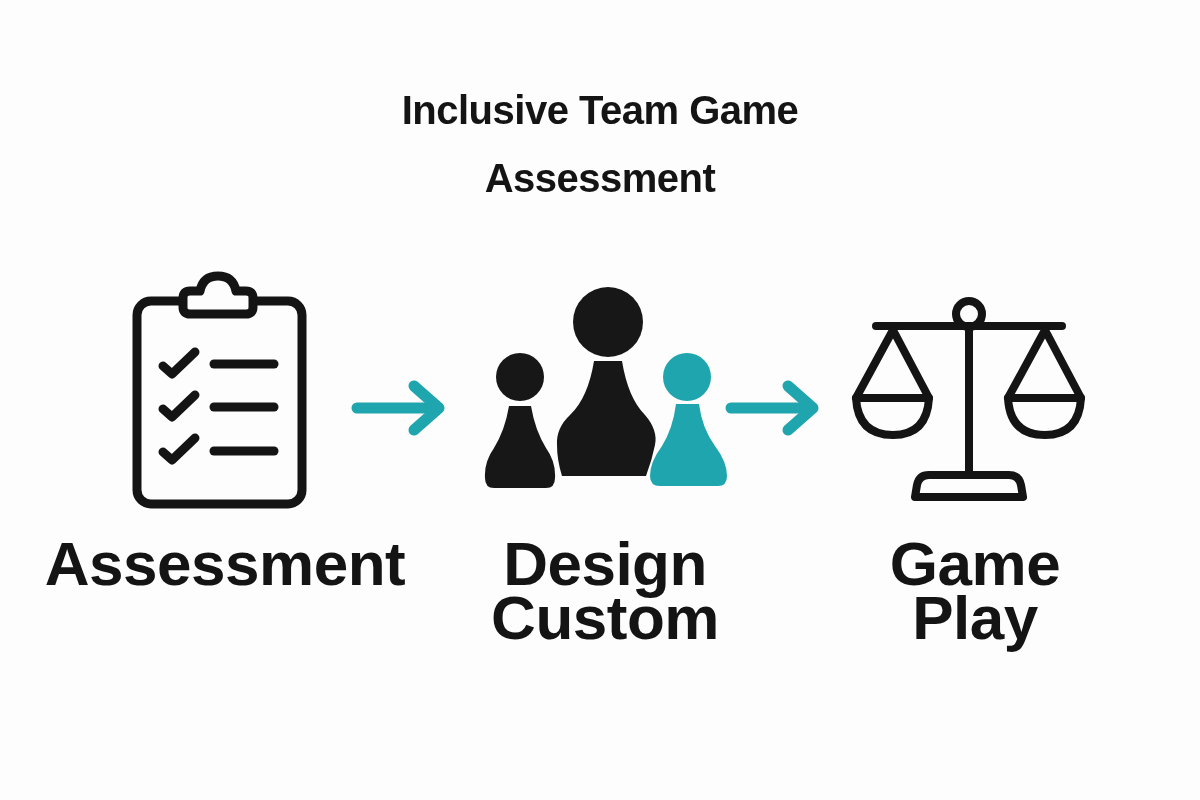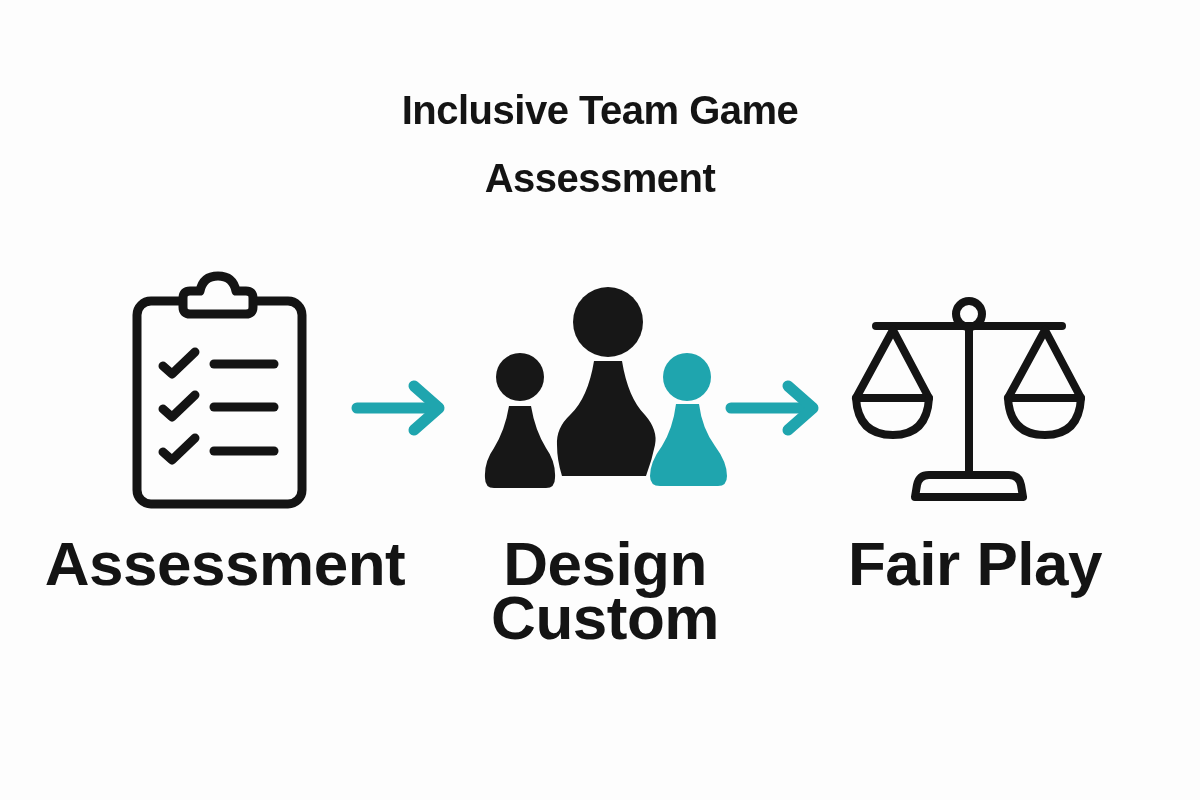--- a/index.html
+++ b/index.html
@@ -112,14 +112,14 @@
 <div class="label" style="left:40px; top:537px; width:370px;">
   <span>Assessment</span>
 </div>
 
 <div class="label" style="left:455px; top:537px; width:300px;">
   <span>Design</span>
   <span>Custom</span>
 </div>
 
 <div class="label" style="left:820px; top:537px; width:310px;">
-  <span>Fair Play</span>
+  <span>Game Play</span>
 </div>
 
 </body></html>

